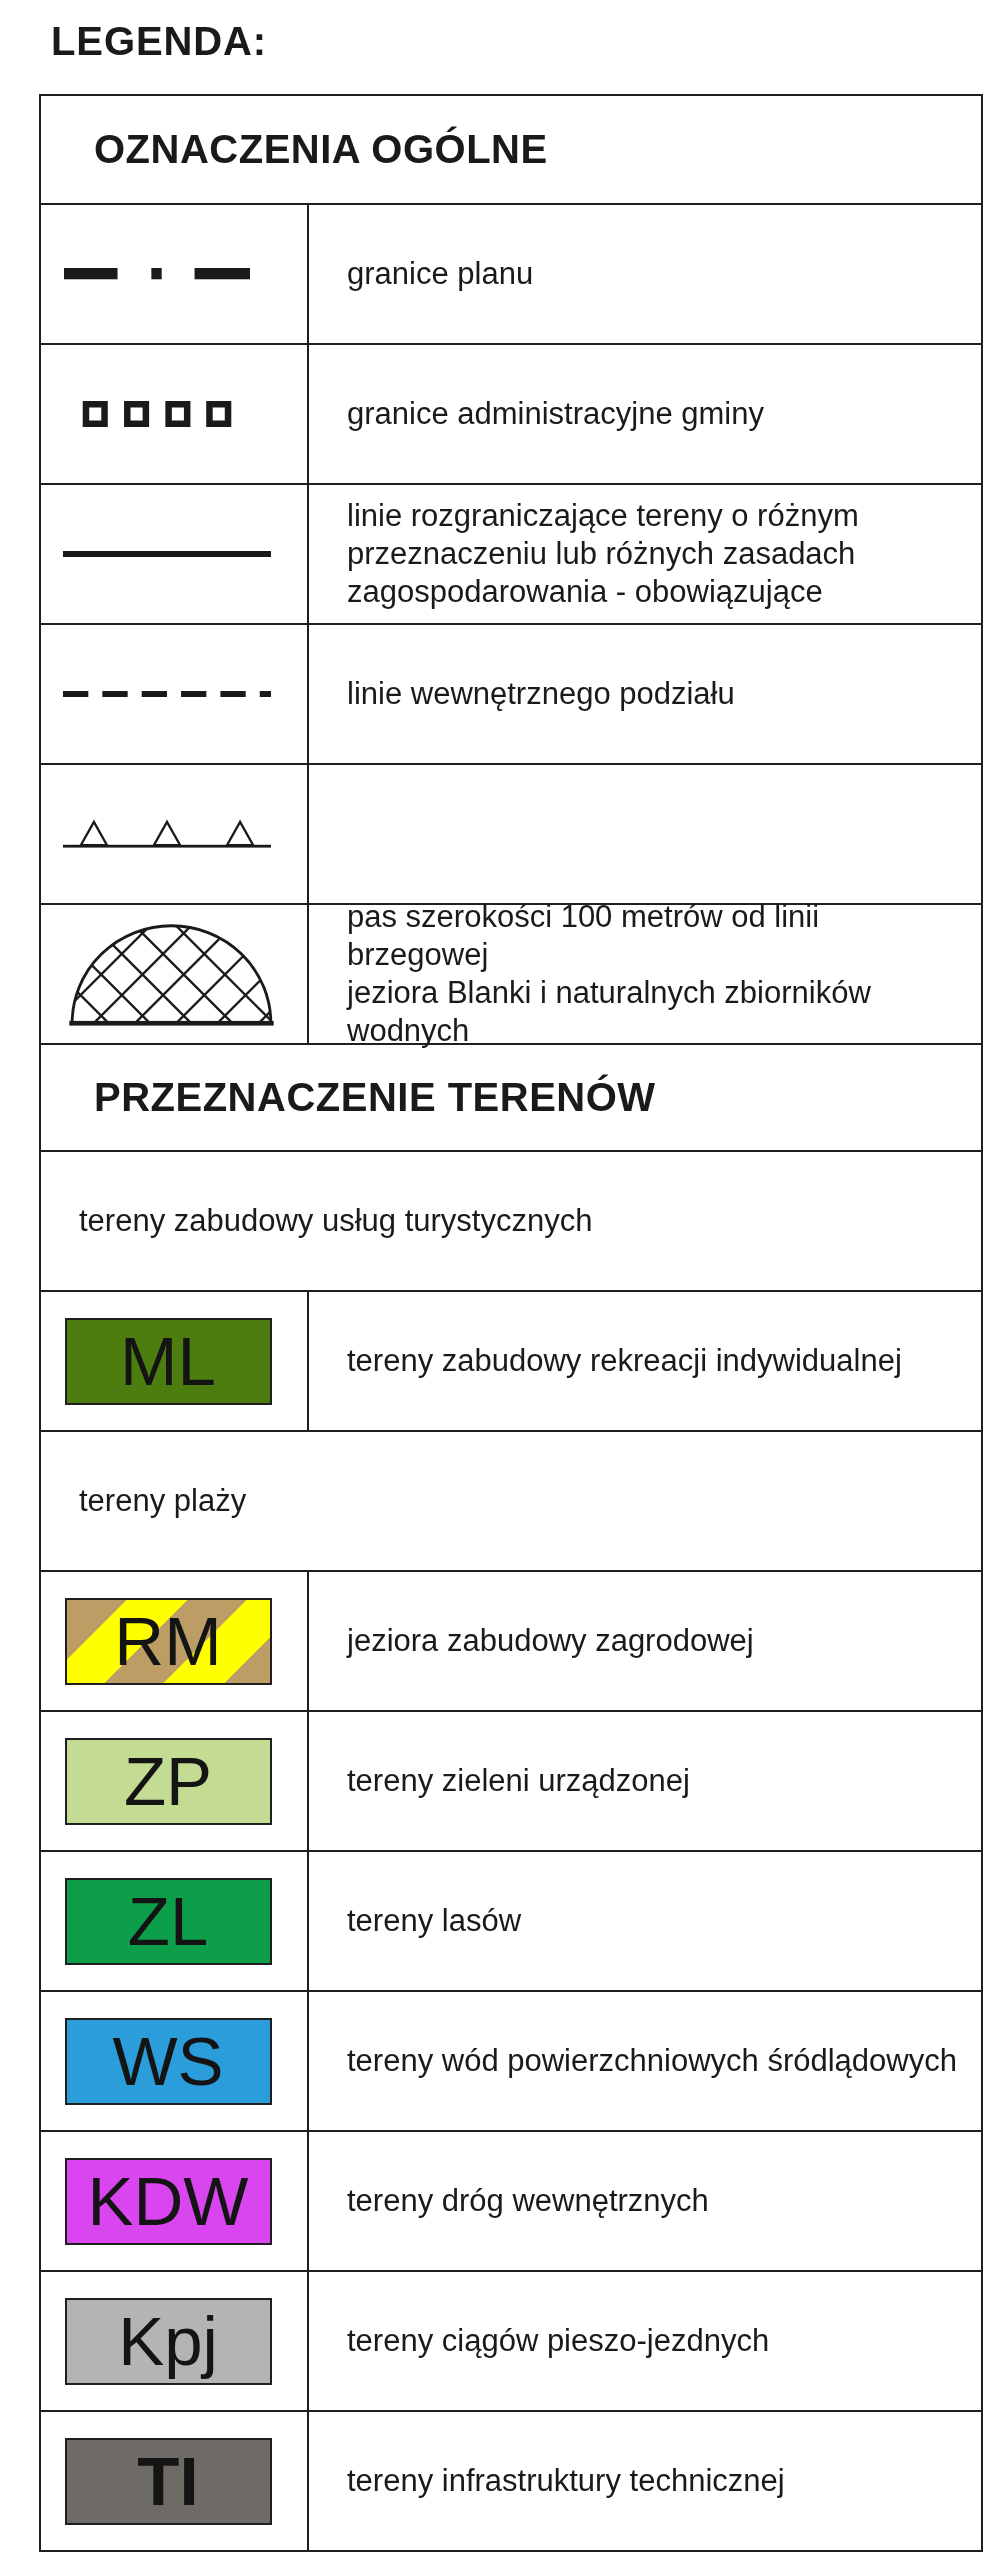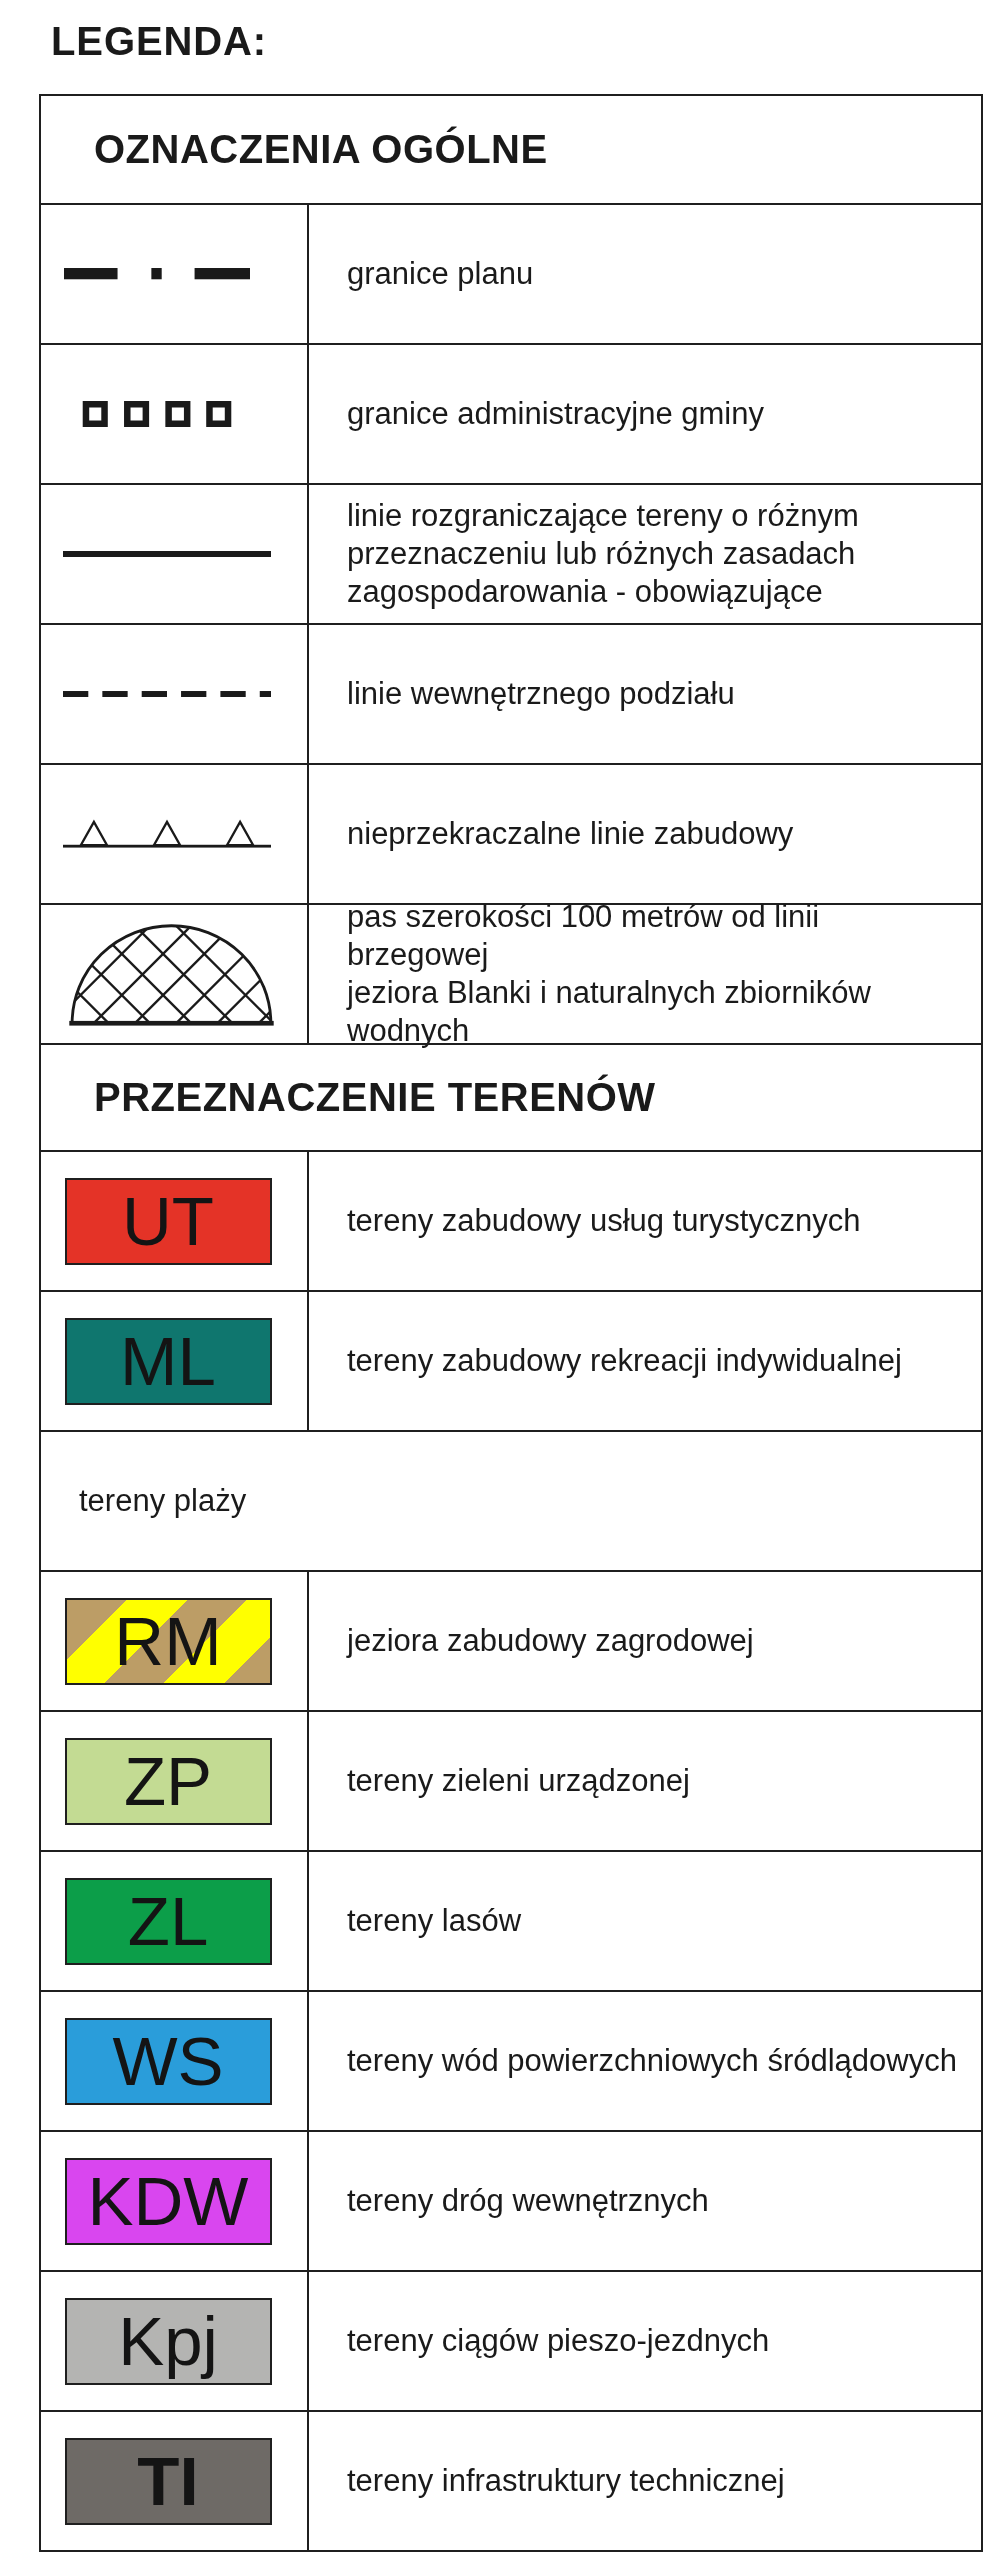--- a/index.html
+++ b/index.html
@@ -103,21 +103,20 @@
 
     <div class="t-row sym-row">
       <div class="sym-cell">
         <svg class="sym-svg ml23" width="208" height="30" viewBox="0 0 222 32">
           <rect x="0" y="27.5" width="222" height="3" fill="#1a1a1a"></rect>
           <polygon points="19,28 47,28 33,3" fill="#ffffff" stroke="#1a1a1a" stroke-width="2.5"></polygon>
           <polygon points="97,28 125,28 111,3" fill="#ffffff" stroke="#1a1a1a" stroke-width="2.5"></polygon>
           <polygon points="175,28 203,28 189,3" fill="#ffffff" stroke="#1a1a1a" stroke-width="2.5"></polygon>
         </svg>
       </div>
-      <div class="desc-cell">nieprzekraczalne linie zabudowy</div>
     </div>
 
     <div class="t-row sym-row">
       <div class="sym-cell">
         <svg class="sym-svg ml30" width="205" height="105" viewBox="0 0 218 112">
           <defs>
             <clipPath id="domeclip">
               <path d="M 3 108 A 106 104 0 0 1 215 108 Z"></path>
             </clipPath>
           </defs>
@@ -145,31 +144,26 @@
       </div>
       <div class="desc-cell">pas szerokości 100 metrów od linii brzegowej
 jeziora Blanki i naturalnych zbiorników wodnych</div>
     </div>
 
     <div class="t-row sec-row">
       <div class="sec-cell">PRZEZNACZENIE TERENÓW</div>
     </div>
 
     <div class="t-row sym-row">
-      <div class="sym-cell">
-        <div class="swatch" style="background: rgb(228, 51, 39);">
-          <span>UT</span>
-        </div>
-      </div>
       <div class="desc-cell">tereny zabudowy usług turystycznych</div>
     </div>
 
     <div class="t-row sym-row">
       <div class="sym-cell">
-        <div class="swatch" style="background: #0f766e;">
+        <div class="swatch" style="background: #4d7c0f;">
           <span>ML</span>
         </div>
       </div>
       <div class="desc-cell">tereny zabudowy rekreacji indywidualnej</div>
     </div>
 
     <div class="t-row sym-row">
       <div class="desc-cell">tereny plaży</div>
     </div>
 

